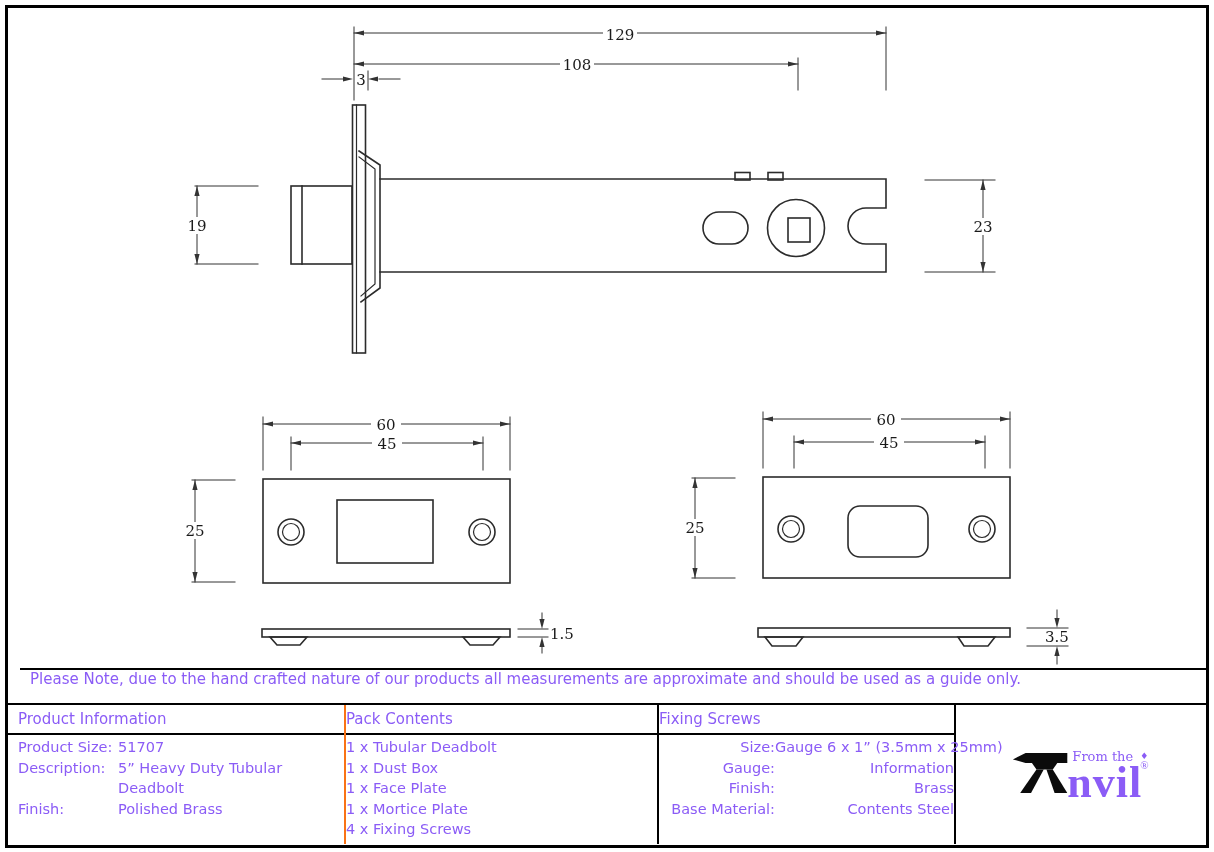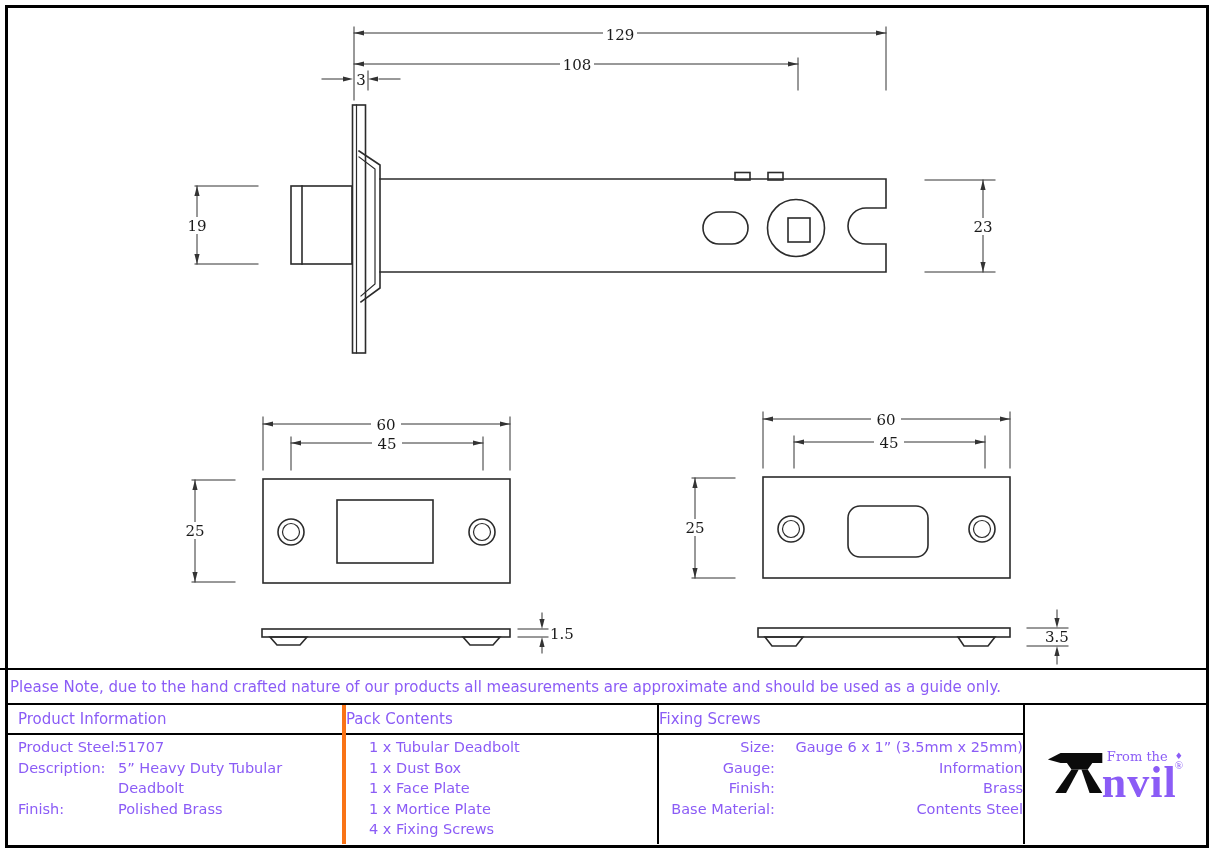--- a/index.html
+++ b/index.html
@@ -1,34 +1,34 @@
 <!DOCTYPE html>
 <html><head>
 <meta charset="utf-8">
 <style>
   html,body{margin:0;padding:0;background:#fff;}
   .page{position:relative;width:1214px;height:852px;background:#fff;overflow:hidden;
         font-family:"DejaVu Sans","Liberation Sans",sans-serif;color:#8b5cf6;}
   .frame{position:absolute;left:5px;top:5px;right:5px;bottom:4px;border:3px solid #000;}
   .drawing-svg{position:absolute;left:0;top:0;}
   .dim-text{font-family:"DejaVu Serif","Liberation Serif",serif;font-size:15px;fill:#1a1a1a;}
-  .note-box{position:absolute;left:0;right:8px;top:668px;height:35px;border-top:2px solid #000;
-            display:flex;align-items:center;padding-left:10px;box-sizing:border-box;font-size:15px;}
+  .note-box{position:absolute;left:20px;right:8px;top:668px;height:35px;border-top:2px solid #000;
+            display:flex;align-items:flex-start;padding-left:10px;box-sizing:border-box;font-size:15px;}
   .spec-table{position:absolute;left:8px;right:8px;top:703px;bottom:8px;border-top:2px solid #000;
               display:flex;box-sizing:border-box;}
   .col{box-sizing:border-box;display:flex;flex-direction:column;}
-  .col-1{width:338px;border-right:4px solid #f97316;}
+  .col-1{width:338px;border-right:2px solid #f97316;}
   .col-2{width:313px;border-right:2px solid #000;}
-  .col-3{width:366px;border-right:2px solid #000;}
+  .col-3{width:297px;border-right:2px solid #000;}
   .col-4{flex:1;display:flex;align-items:center;justify-content:center;}
   .col-header{height:28px;border-bottom:2px solid #000;display:flex;align-items:center;
               padding-left:10px;font-size:15px;}
   .col-2 .col-header,.col-3 .col-header{padding-left:0;}
   .col-body{padding:2px 0 0 10px;font-size:14.5px;line-height:20.6px;white-space:nowrap;}
-  .col-2 .col-body{padding-left:23px;}
+  .col-2 .col-body{padding-left:0;}
   .kv{display:grid;grid-template-columns:100px 1fr;}
   .col-3 .kv{grid-template-columns:106px 1fr;text-align:right;}
   
   .logo{display:flex;align-items:center;}
   .anvil-glyph{margin-right:-3px;margin-bottom:3px;}
   .logo-right{position:relative;}
   .logo-top{font-family:"DejaVu Serif","Liberation Serif",serif;font-size:13px;
             display:flex;align-items:center;gap:7px;margin-left:5px;margin-bottom:-3px;}
   .logo-top .diamond{font-size:9px;line-height:1;}
   .logo-name{font-family:"Liberation Serif","DejaVu Serif",serif;font-weight:bold;
@@ -211,21 +211,21 @@
   <div class="note-box">
     <span>Please Note, due to the hand crafted nature of our products all measurements are approximate and should be used as a guide only.</span>
   </div>
 
   <div class="spec-table">
 
     <div class="col col-1">
       <div class="col-header">Product Information</div>
       <div class="col-body">
         <div class="kv">
-          <span>Product Steel:</span>
+          <span>Product Size:</span>
           <span>51707</span>
         </div>
         <div class="kv">
           <span>Description:</span>
           <span>5” Heavy Duty Tubular</span>
         </div>
         <div class="kv">
           <span></span>
           <span>Deadbolt</span>
         </div>

